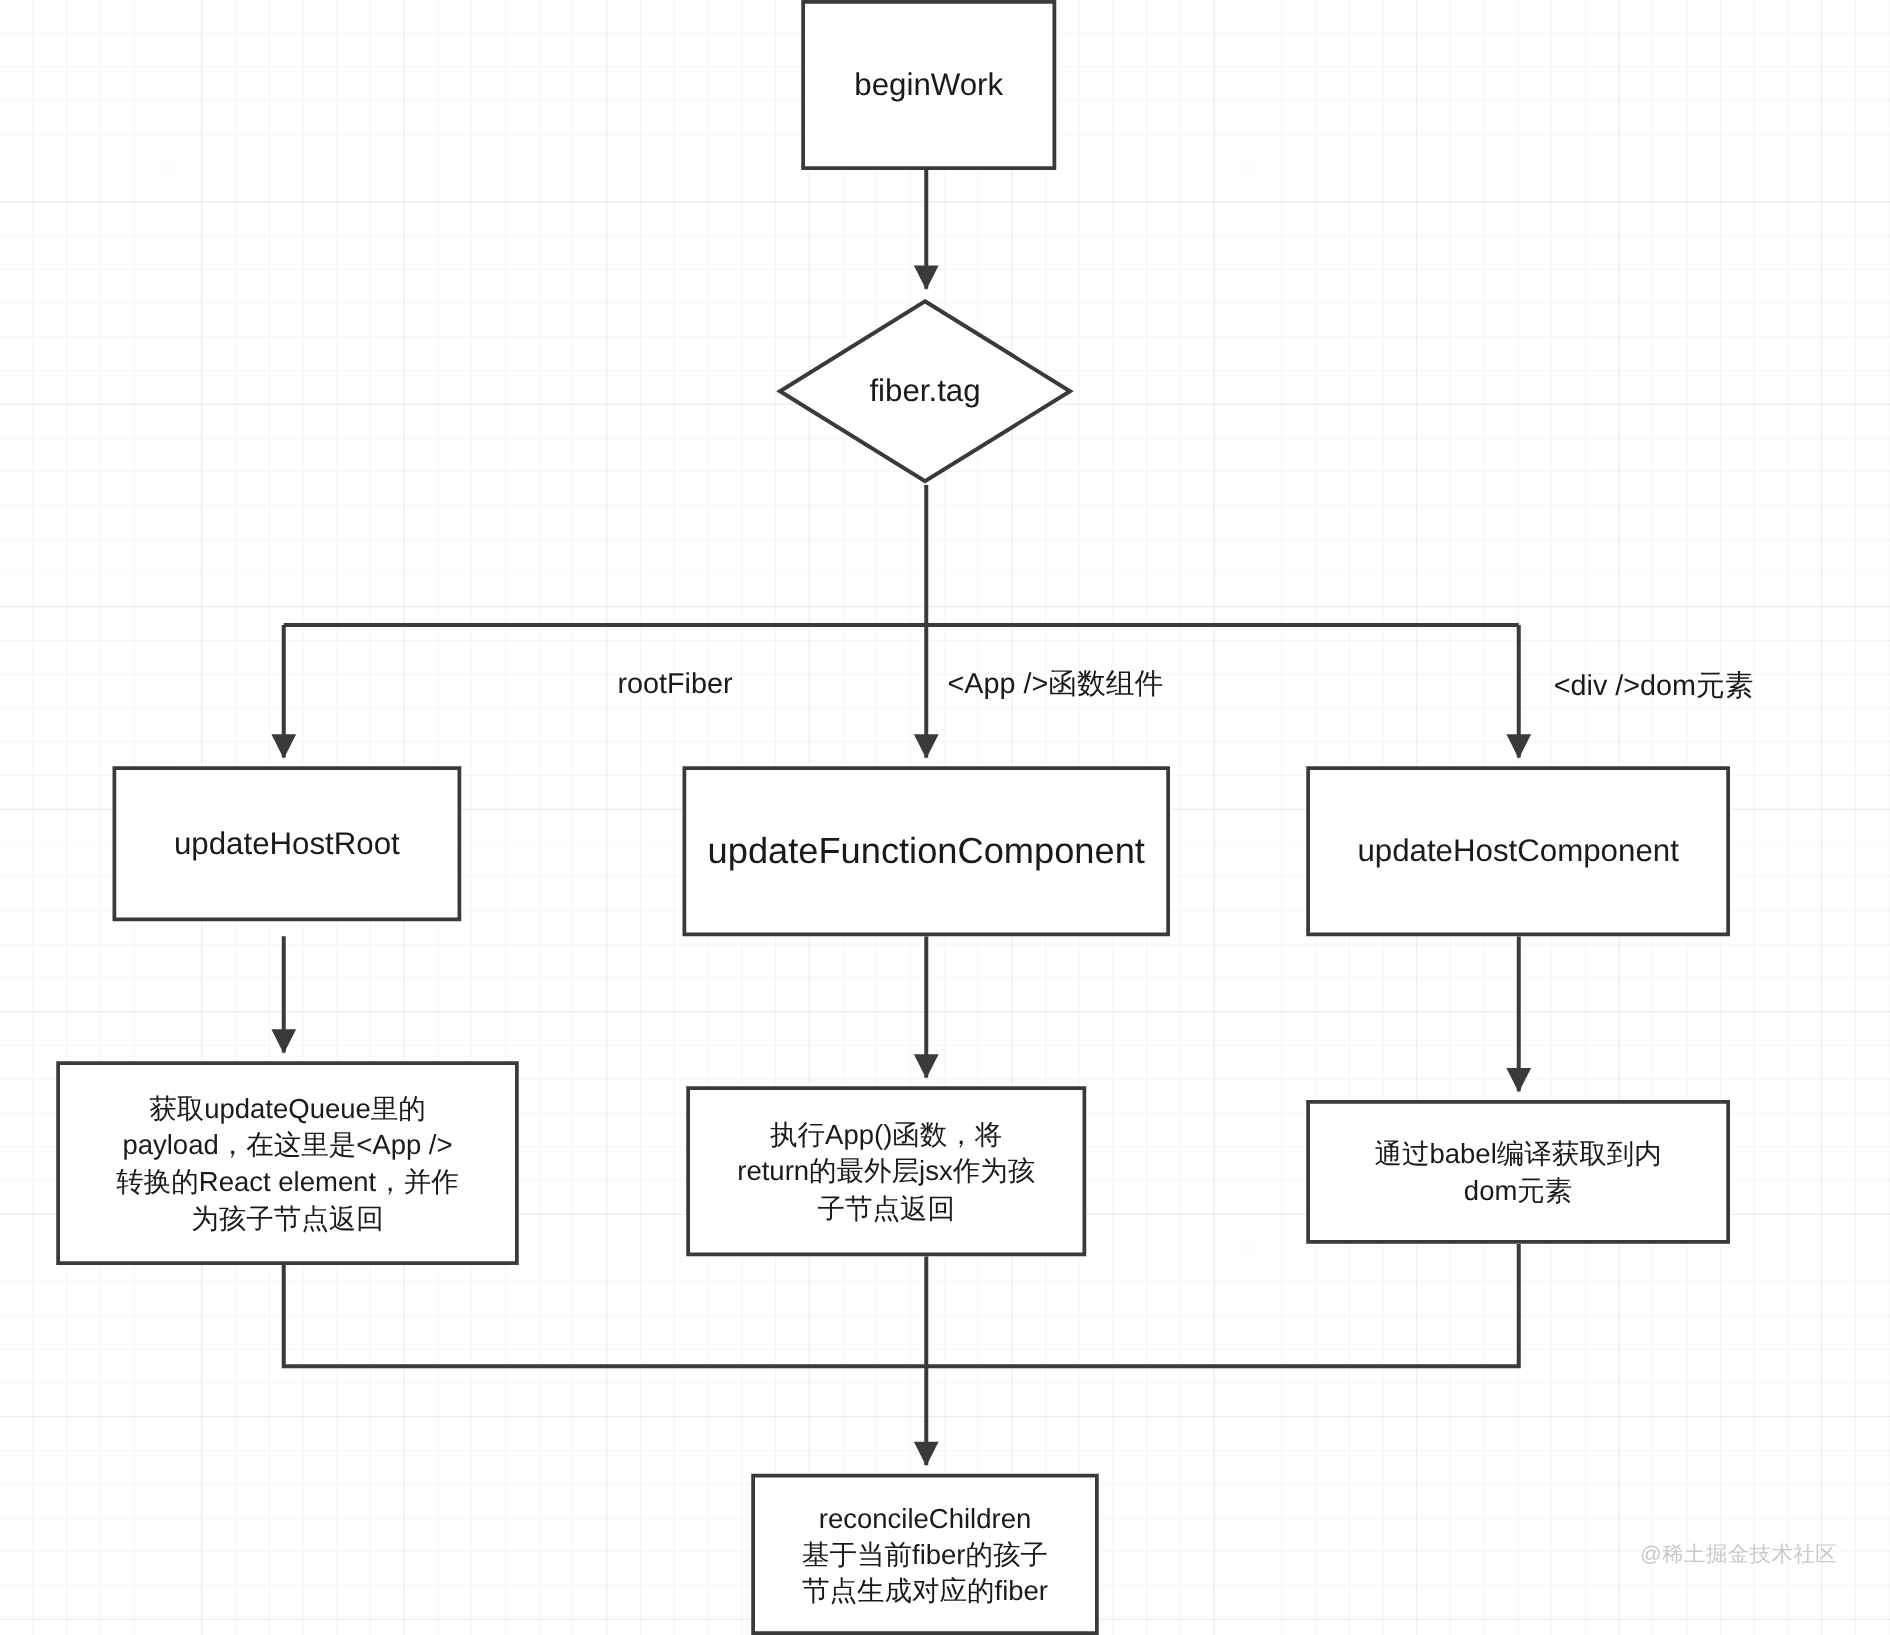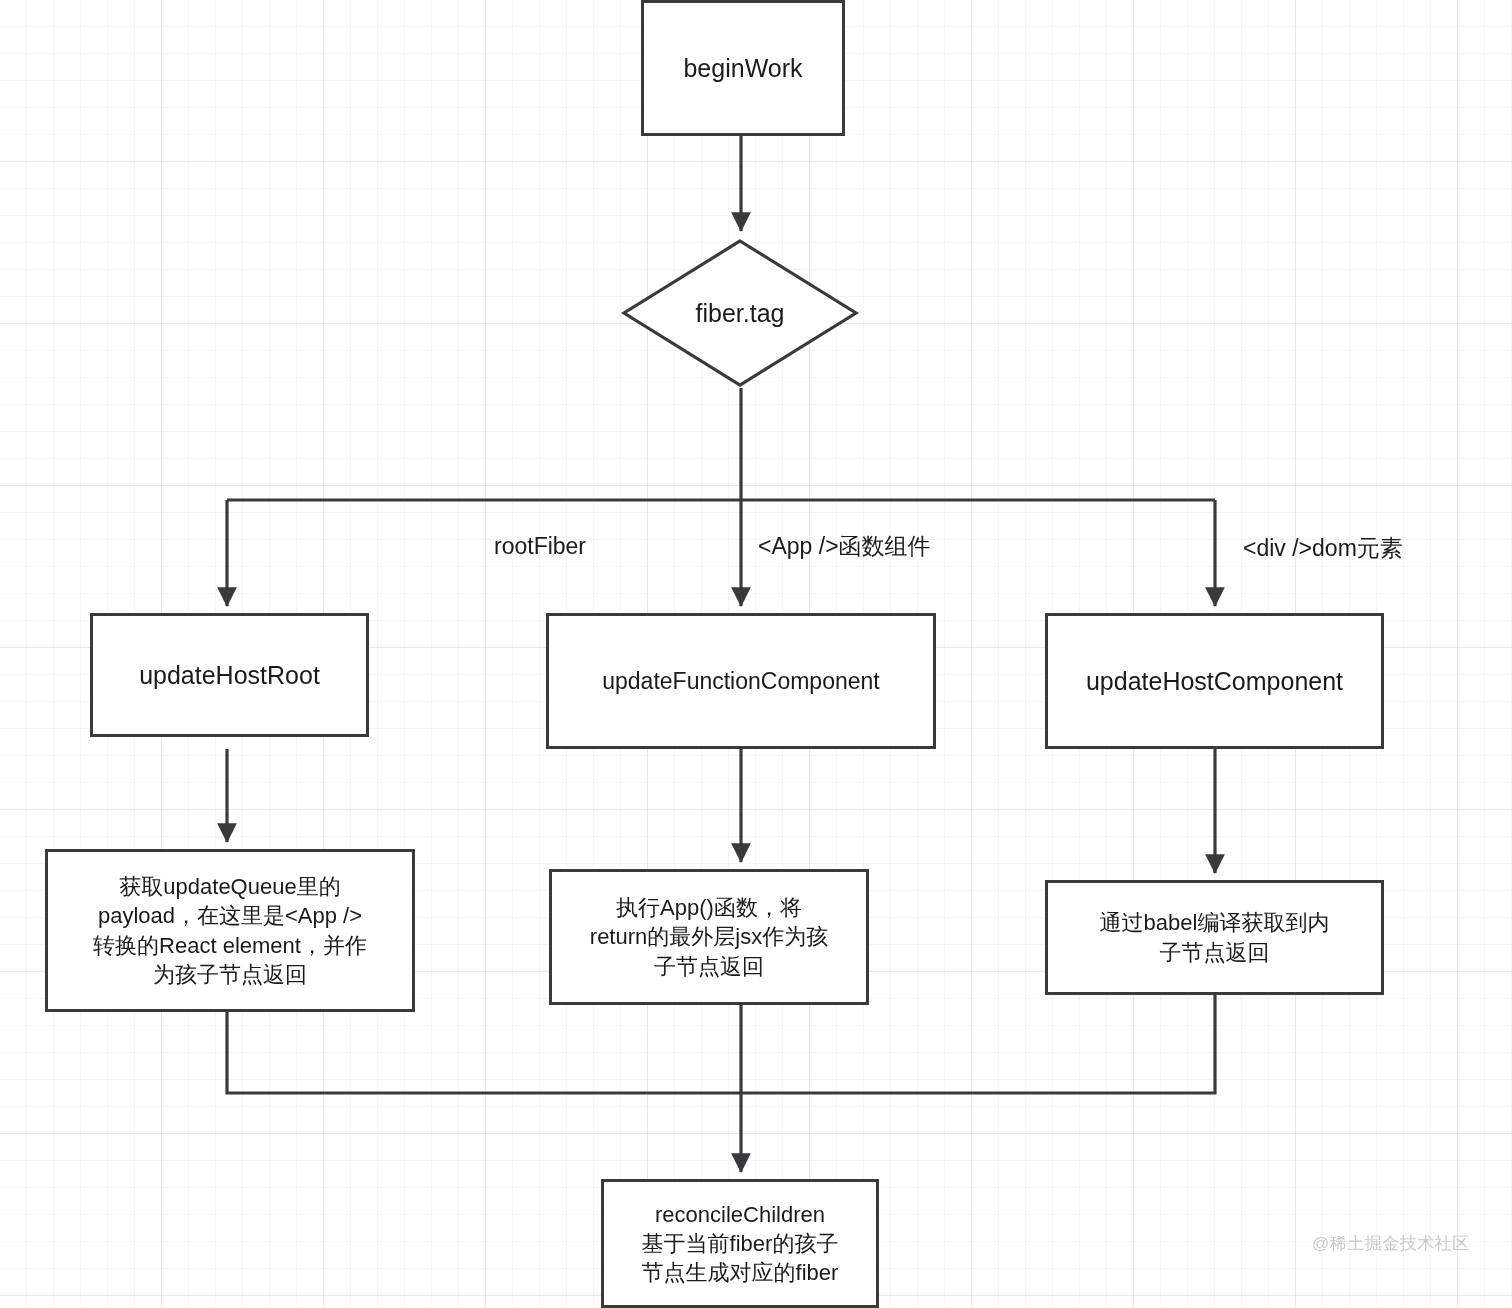--- a/index.html
+++ b/index.html
@@ -52,21 +52,21 @@
   }
   .node-label {
     display: block;
     width: 100%;
     padding: 0 6px;
     box-sizing: border-box;
     white-space: pre-line;
   }
   .n-begin       { left: 641px;  top: 0px;    width: 204px; height: 136px; font-size: 25px; }
   .n-hostroot    { left: 90px;   top: 613px;  width: 279px; height: 124px; font-size: 25px; }
-  .n-funccomp    { left: 546px;  top: 613px;  width: 390px; height: 136px; font-size: 23px; }
+  .n-funccomp    { left: 546px;  top: 613px;  width: 390px; height: 136px; font-size: 29px; }
   .n-hostcomp    { left: 1045px; top: 613px;  width: 339px; height: 136px; font-size: 25px; }
   .n-desc-left   { left: 45px;   top: 849px;  width: 370px; height: 163px; font-size: 22px; }
   .n-desc-mid    { left: 549px;  top: 869px;  width: 320px; height: 136px; font-size: 22px; }
   .n-desc-right  { left: 1045px; top: 880px;  width: 339px; height: 115px; font-size: 22px; }
   .n-reconcile   { left: 601px;  top: 1179px; width: 278px; height: 129px; font-size: 22px; }
 
   .diamond {
     position: absolute;
     left: 621px;
     top: 238px;
@@ -186,21 +186,21 @@
   </div>
 
   <div class="node n-desc-mid">
     <span class="node-label">执行App()函数，将
 return的最外层jsx作为孩
 子节点返回</span>
   </div>
 
   <div class="node n-desc-right">
     <span class="node-label">通过babel编译获取到内
-子节点返回</span>
+dom元素</span>
   </div>
 
   <div class="node n-reconcile">
     <span class="node-label">reconcileChildren
 基于当前fiber的孩子
 节点生成对应的fiber</span>
   </div>
 
   <div class="watermark">@稀土掘金技术社区</div>
 

